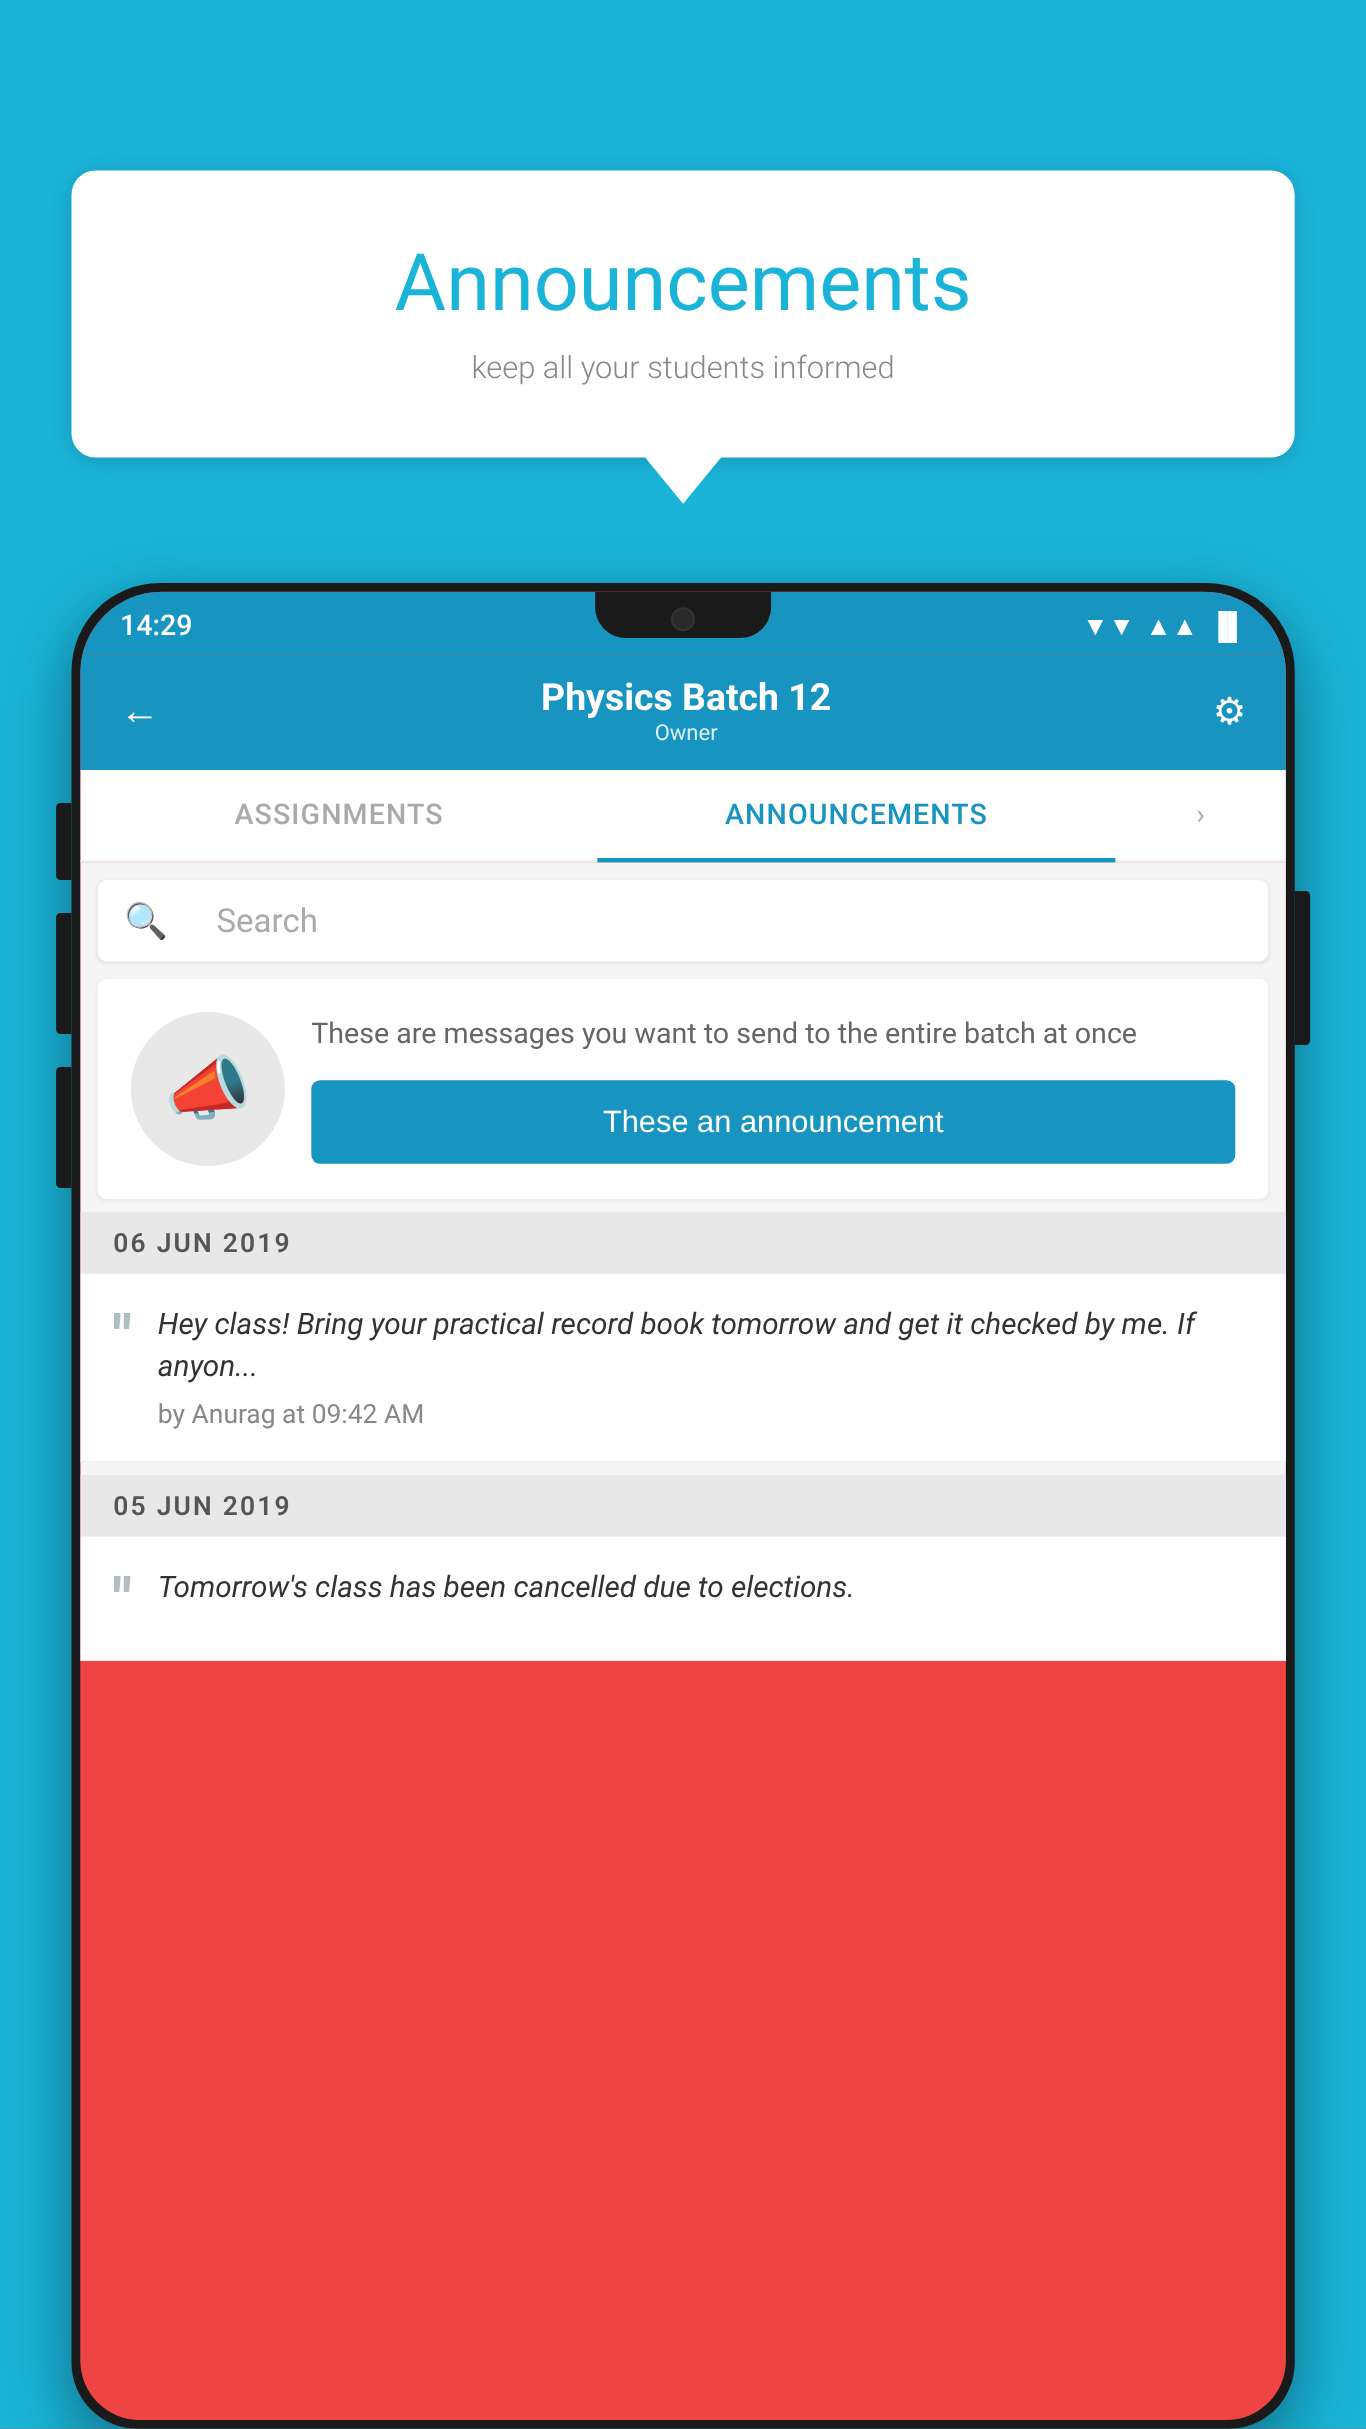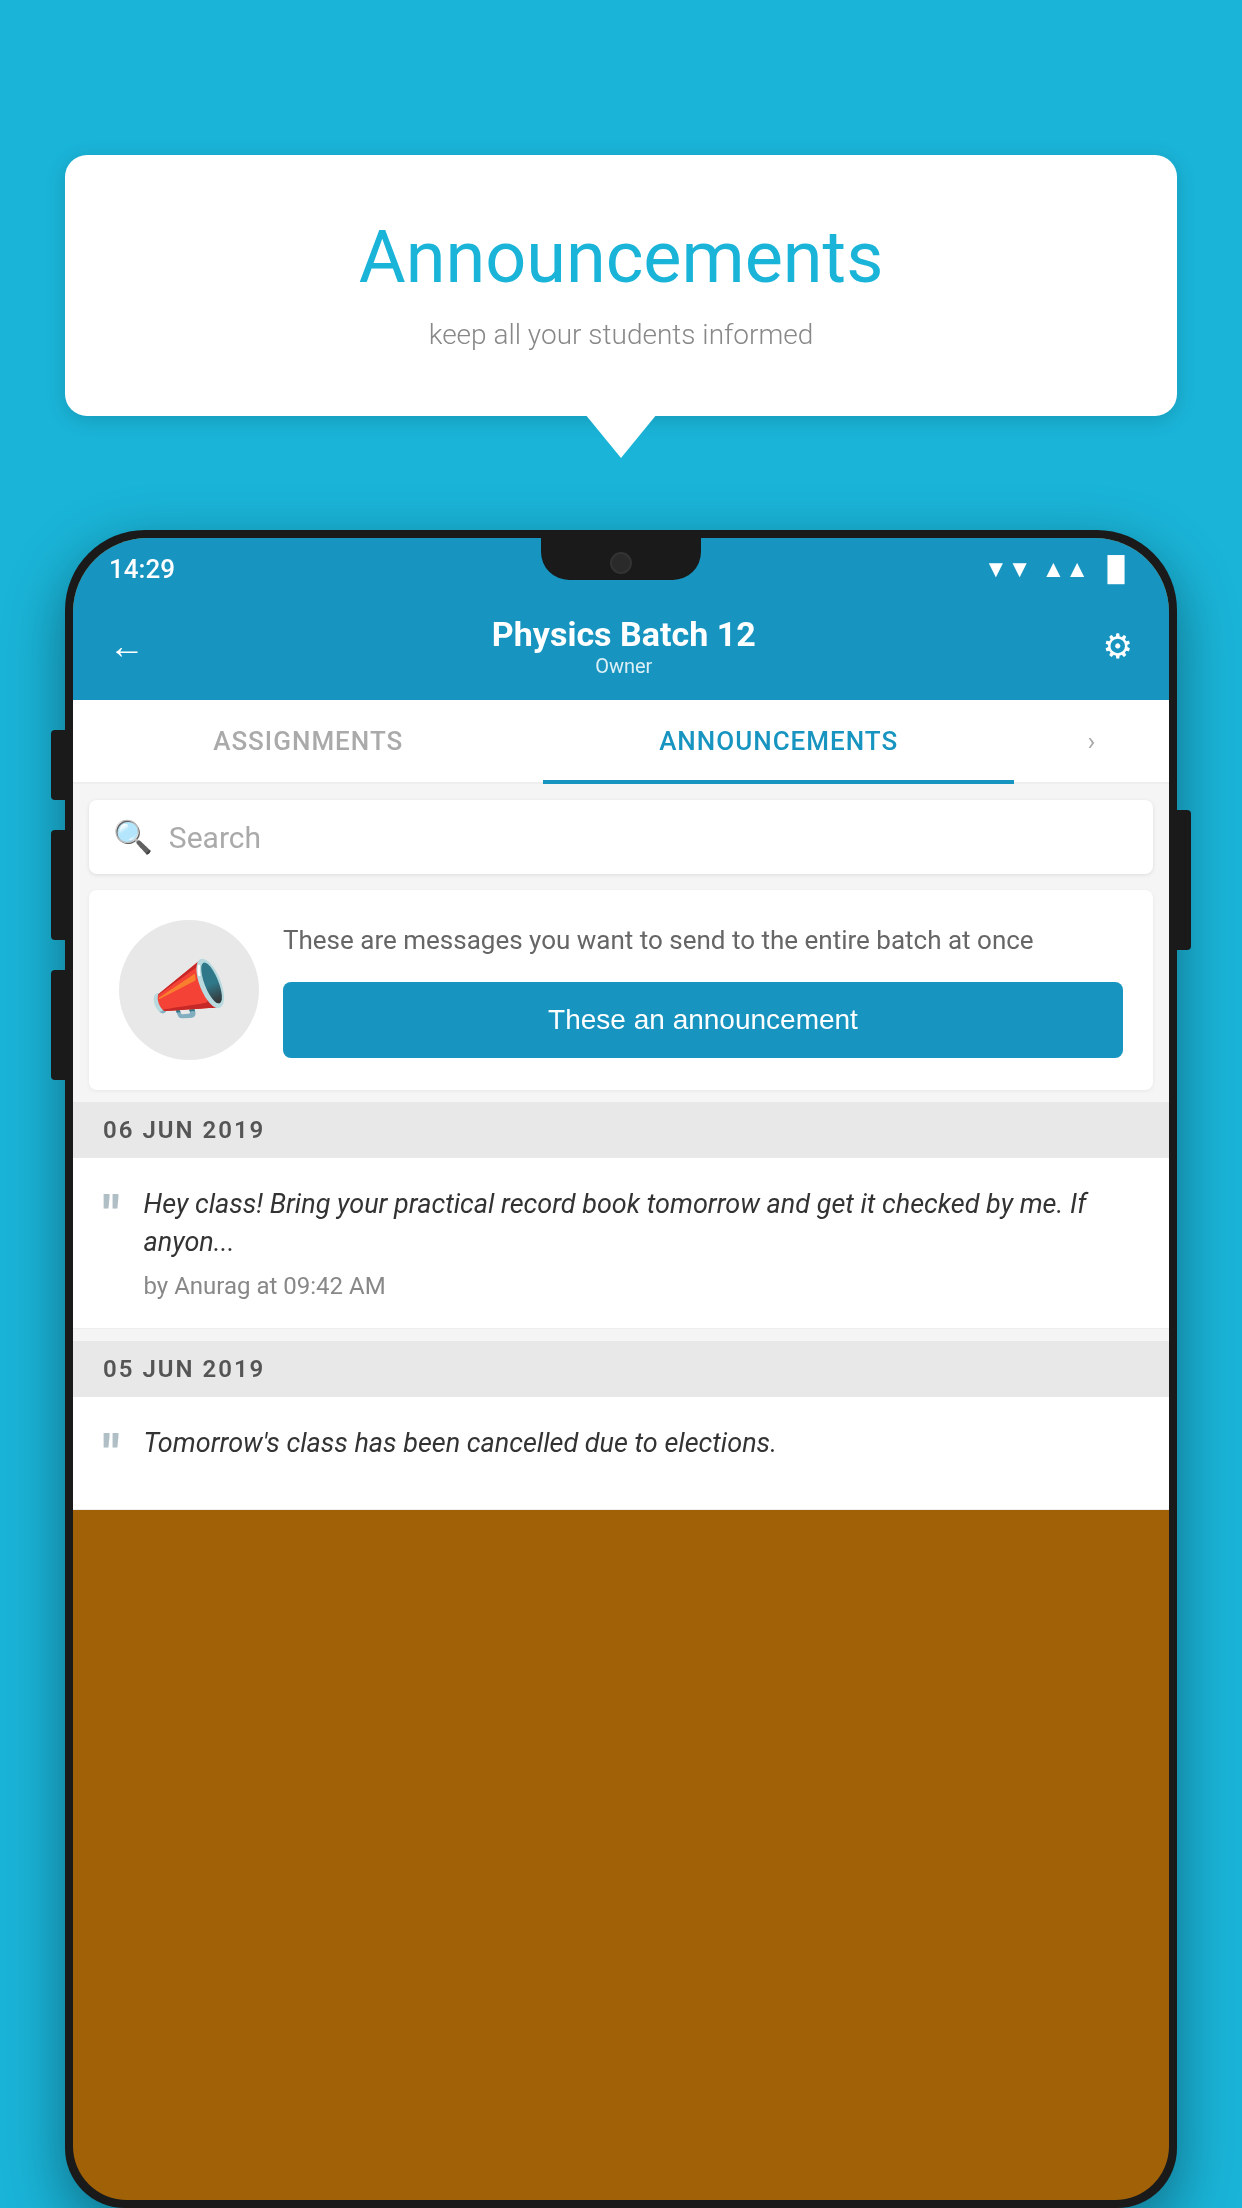--- a/index.html
+++ b/index.html
@@ -69,21 +69,21 @@
     .phone-frame {
       background: #1a1a1a;
       border-radius: 80px 80px 60px 60px;
       padding: 8px;
       height: 100%;
       position: relative;
       box-shadow: 0 20px 60px rgba(0,0,0,0.4);
     }
 
     .phone-inner {
-      background: #a16207;
+      background: #ef4444;
       border-radius: 74px 74px 54px 54px;
       height: 100%;
       overflow: hidden;
       position: relative;
     }
 
     
     .phone-notch {
       position: absolute;
       top: 0;
@@ -235,20 +235,21 @@
     }
 
     .search-icon-wrap {
       color: #888;
       font-size: 32px;
     }
 
     .search-text {
       color: #aaa;
       font-size: 30px;
+      margin-left: 28px;
     }
 
     
     .promo-card {
       background: white;
       margin: 0 16px 0;
       border-radius: 8px;
       padding: 30px 30px;
       display: flex;
       align-items: center;

